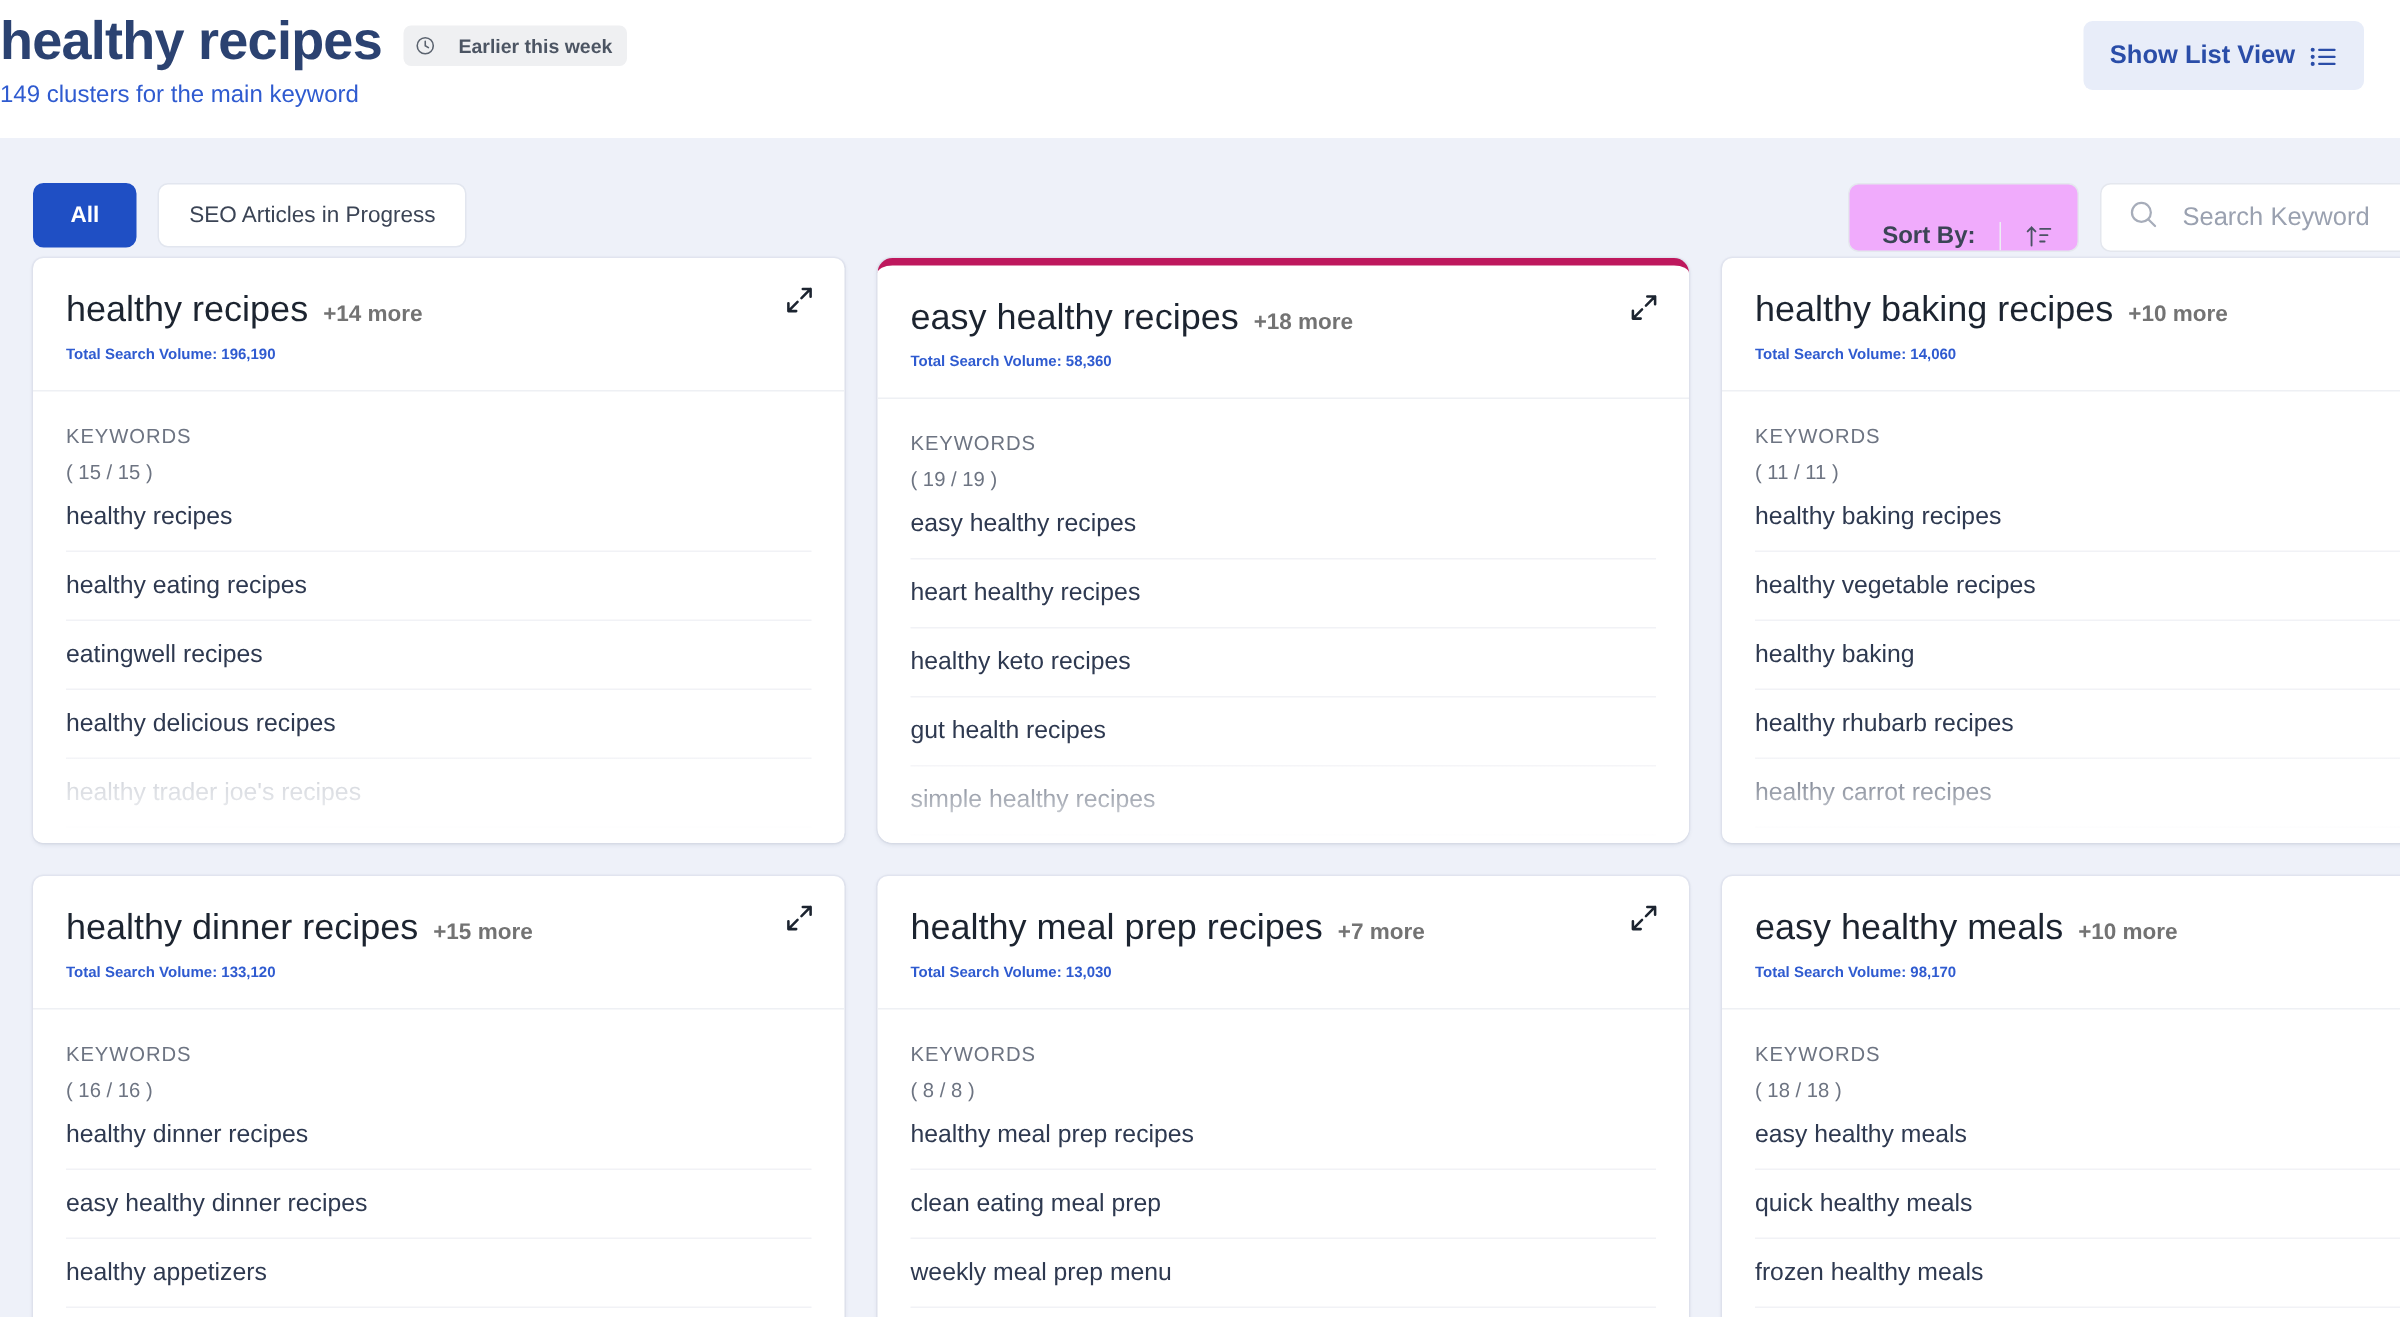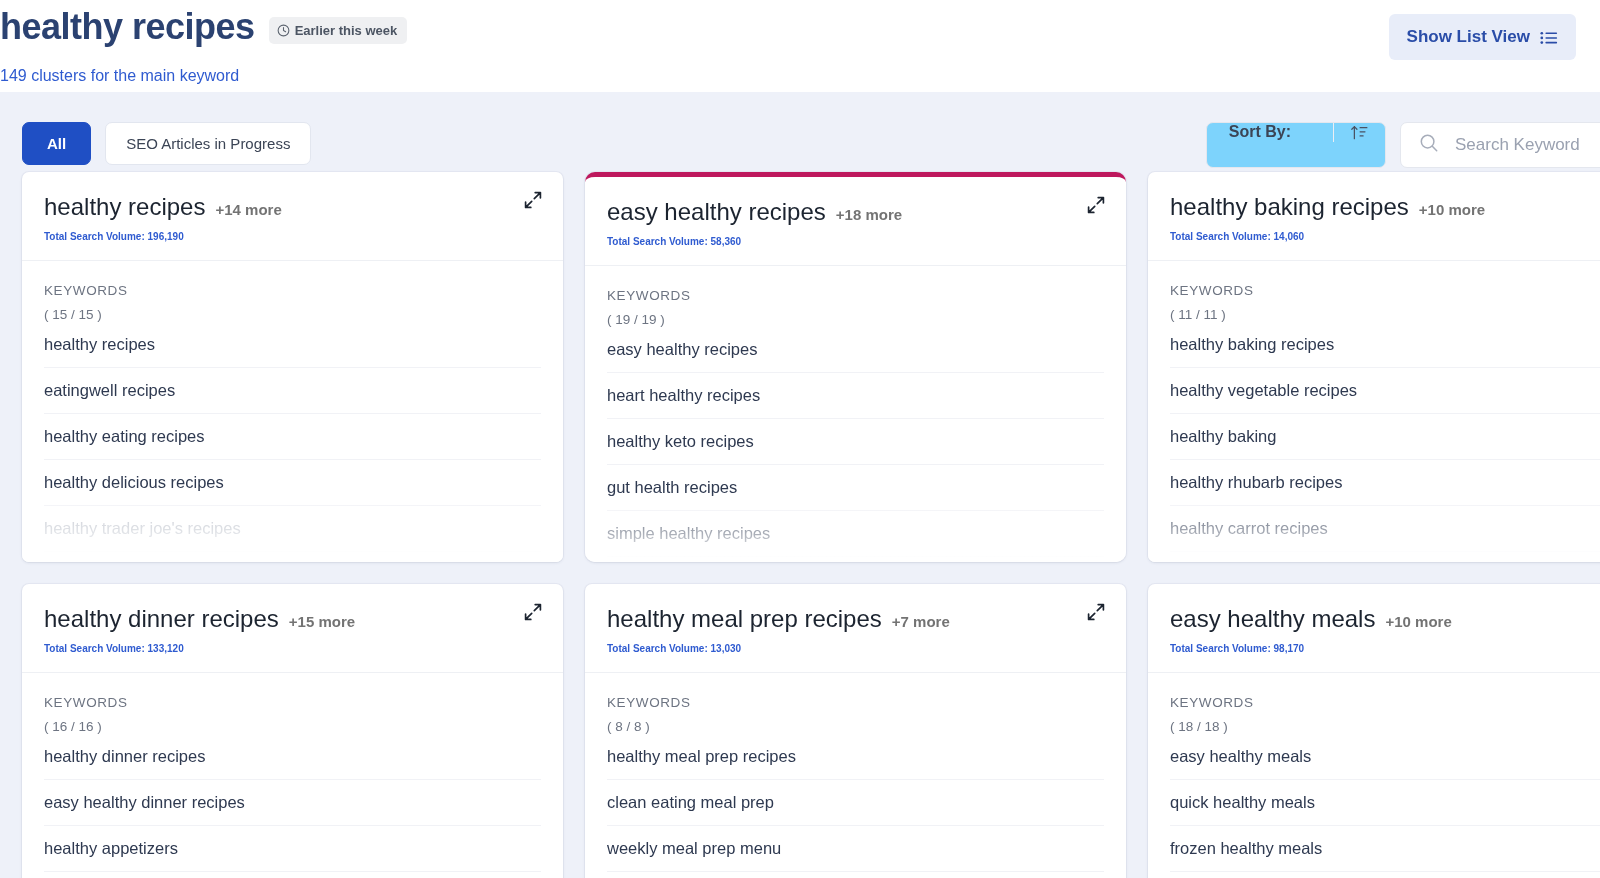--- a/index.html
+++ b/index.html
@@ -18,29 +18,29 @@
     padding: 8px 24px 0 0;
     position: relative;
   }
   .header-left { position: absolute; left: 0px; top: 6px; }
   .title-row { display: flex; align-items: center; gap: 14px; }
   .page-title {
     font-size: 36px; font-weight: bold; color: #2b4271;
     letter-spacing: -0.5px; line-height: 42px;
   }
   .time-badge {
-    display: inline-flex; align-items: center; gap: 5px;
+    display: inline-flex; align-items: center; gap: 16px;
     background: #eff0f2; color: #4c5563;
     font-size: 13px; font-weight: bold;
     border-radius: 5px; padding: 6px 10px 6px 8px;
     margin-top: 6px;
   }
   .clock-icon { width: 13px; height: 13px; display: inline-block; }
   .subtitle {
-    font-size: 16px; color: #2f5bd0; margin-top: 17px; line-height: 22px;
+    font-size: 16px; color: #2f5bd0; margin-top: 5px; line-height: 22px;
   }
   .show-list-btn {
     position: absolute; right: 24px; top: 14px;
     display: inline-flex; align-items: center; gap: 10px;
     background: #e8edf9; color: #2a4da8;
     font-size: 17px; font-weight: bold;
     border: none; border-radius: 6px;
     padding: 13px 18px; cursor: pointer;
     font-family: "Liberation Sans", sans-serif;
     justify-content: flex-end;
@@ -63,23 +63,23 @@
   .filter-chip.active {
     background: #1f4fc4; color: #ffffff; border-color: #1f4fc4;
     font-weight: bold; padding: 12px 24px;
   }
 
   .toolbar-right {
     position: absolute; right: -60px; top: 30px;
     display: flex; align-items: stretch; gap: 14px;
   }
   .sort-box {
-    display: flex; align-items: flex-start;
-    background: #7dd3fc; border: 1px solid #e4e7ee; border-radius: 7px;
-    height: 46px; overflow: hidden; gap: 26px;
+    display: flex; align-items: flex-end;
+    background: #f0abfc; border: 1px solid #e4e7ee; border-radius: 7px;
+    height: 46px; overflow: hidden;
   }
   .sort-label {
     display: flex; align-items: center; padding: 0 16px 0 22px;
     font-size: 16px; color: #3b4455; font-weight: bold; white-space: nowrap;
   }
   .sort-value {
     display: flex; align-items: center; gap: 34px;
     padding: 0 16px 0 26px; font-size: 16px; color: #4a5263; white-space: nowrap;
     cursor: pointer;
   }
@@ -239,22 +239,22 @@
             </svg>
         </span>
       </div>
       <div class="card-divider"></div>
       <div class="kw-header">
         <span class="kw-label">KEYWORDS</span>
         <span class="kw-count">( 15 / 15 )</span>
       </div>
       <div class="kw-list">
         <div class="kw-item">healthy recipes</div>
+        <div class="kw-item">healthy eating recipes</div>
         <div class="kw-item">eatingwell recipes</div>
-        <div class="kw-item">healthy eating recipes</div>
         <div class="kw-item">healthy delicious recipes</div>
         <div class="kw-item faded">healthy trader joe's recipes</div>
         <div class="fade-mask"></div>
       </div>
     </div>
 
     <div class="card accent-green">
       <div class="card-head">
         <div class="card-title-row">
           <span class="card-title">easy healthy recipes</span>

